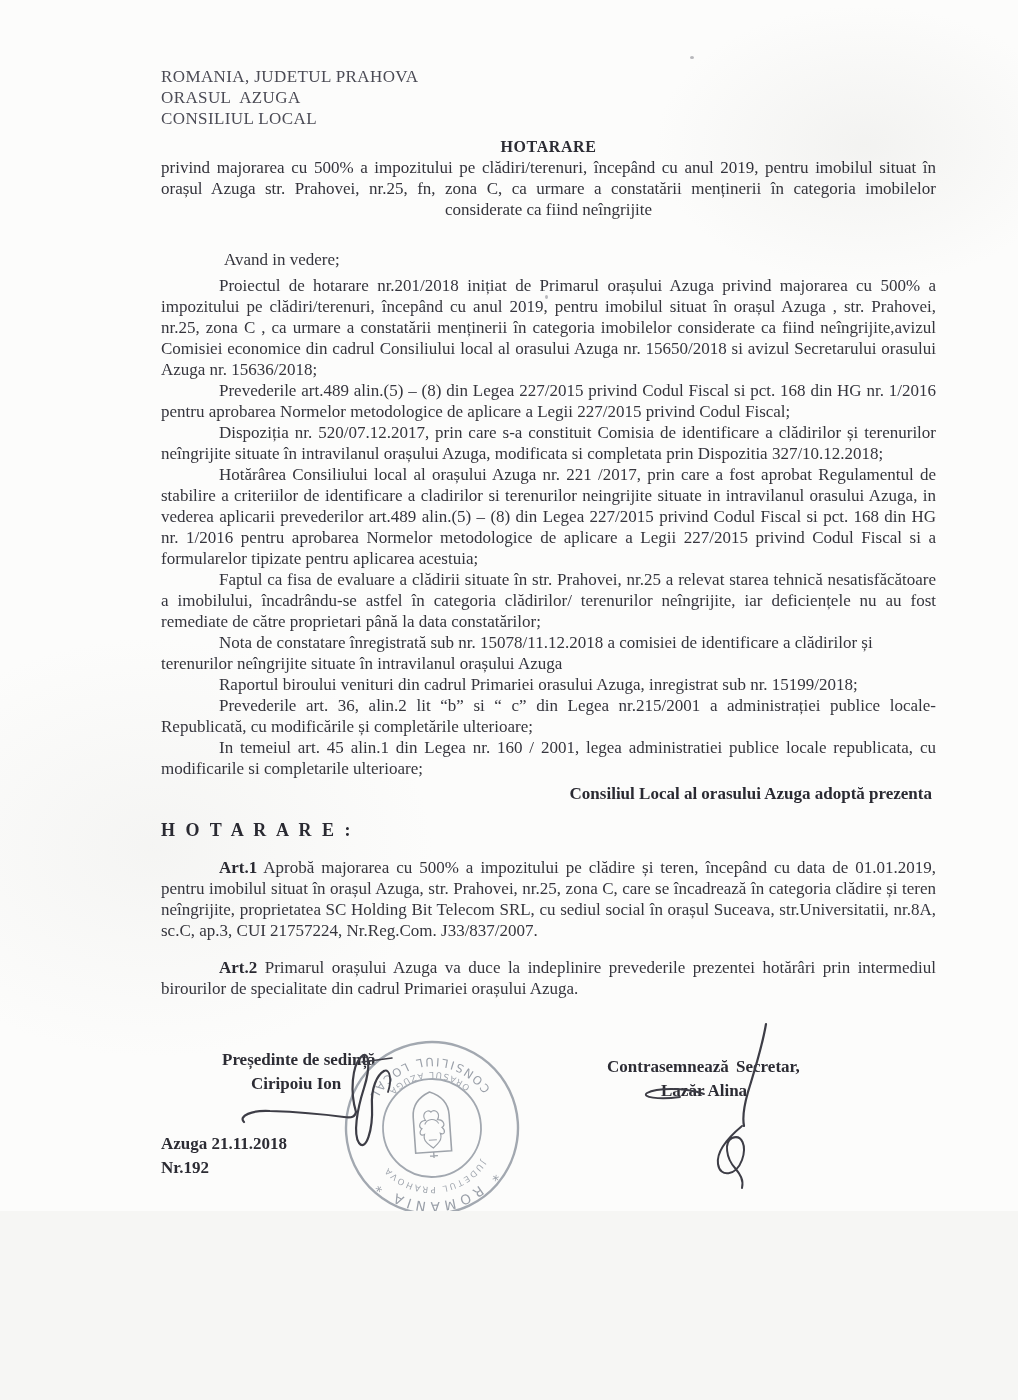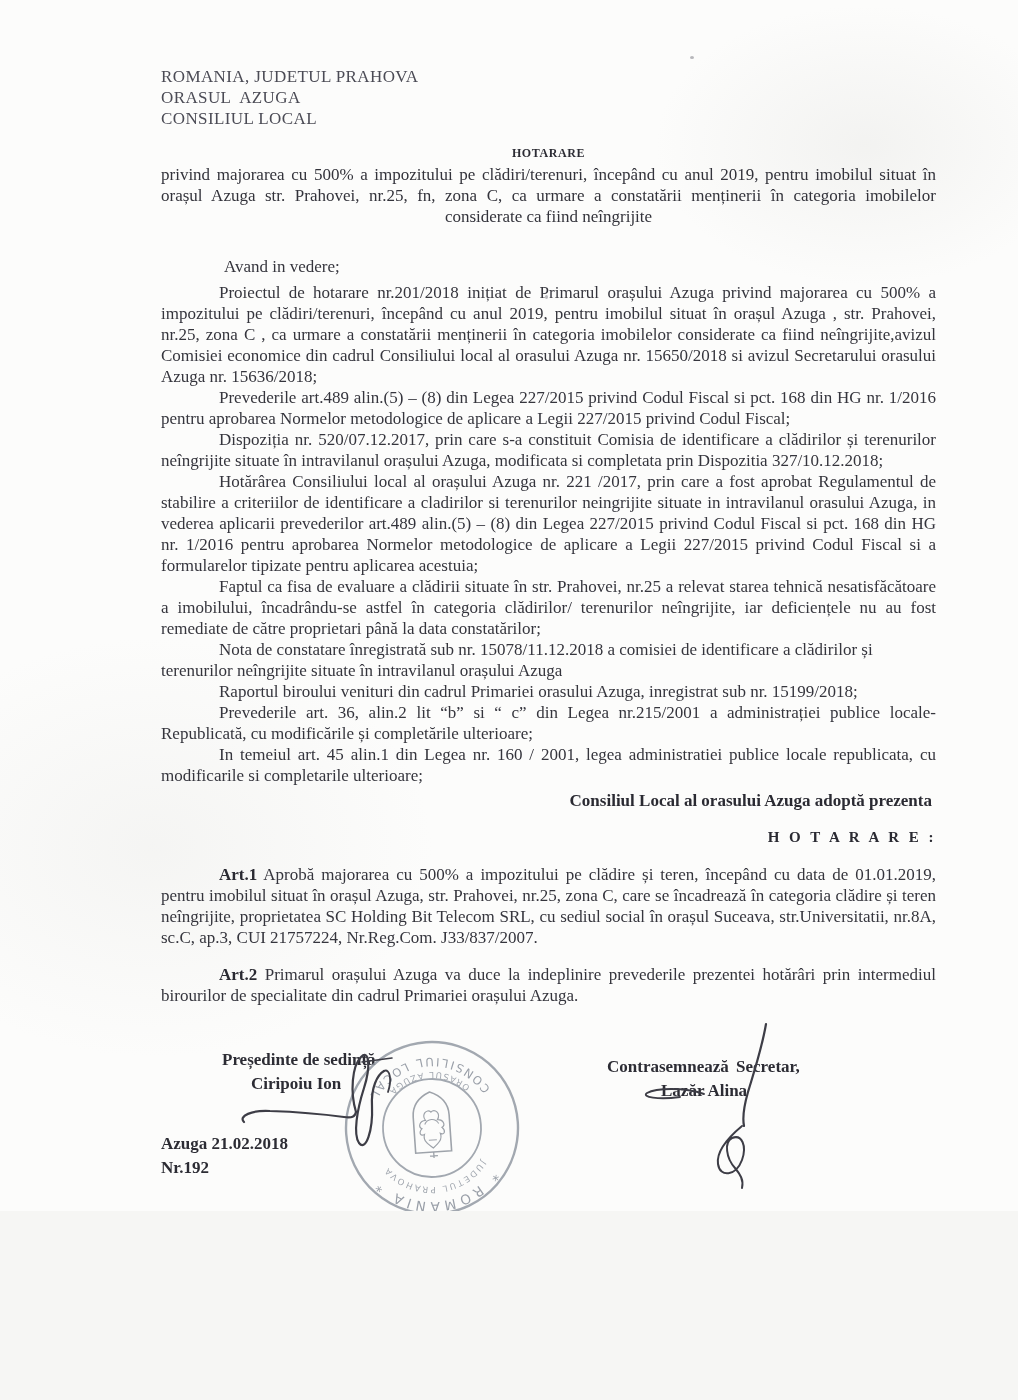--- a/index.html
+++ b/index.html
@@ -17,37 +17,37 @@
       #fcfcfb;
     overflow:hidden;
     color:#35353d;
   }
   .content{
     position:absolute;left:161px;top:66px;width:775px;
     font-size:17px;line-height:21px;
   }
   .hdr{white-space:pre;color:#4b4b55;letter-spacing:.4px;}
   .doc-title{
-    text-align:center;font-weight:bold;font-size:12px;color:#2c2c34;
-    letter-spacing:.6px;margin-top:14px;
+    text-align:center;font-weight:bold;font-size:16px;color:#2c2c34;
+    letter-spacing:.6px;margin-top:7px;
   }
   .subtitle{
     text-align:justify;text-align-last:center;color:#33333b;margin-top:0;
   }
   .preamble{margin-top:29px;}
   .par{
     margin:0;text-align:justify;text-indent:58px;
   }
   .par.ragged{text-align:left;}
   .intro{margin:5px;text-indent:58px;}
   .adopt{
     margin:4px;text-indent:58px;font-weight:bold;color:#2a2a32;text-align:right;
   }
   .decision-title{
-    text-align:right;font-weight:bold;font-size:15px;color:#2a2a32;
+    text-align:left;font-weight:bold;font-size:18px;color:#2a2a32;
     letter-spacing:2.5px;word-spacing:1px;margin:16px 0 0 0;font-family:Liberation Serif, serif;
   }
   .art{margin-top:16px;}
   .art .lead{font-weight:bold;color:#2a2a32;}
   .art1{}
   .sig-title,.sig-name{font-weight:bold;color:#2c2c34;font-size:17px;line-height:23px;}
   .sig-left-title{position:absolute;left:222px;top:1048px;}
   .sig-left-name{position:absolute;left:251px;top:1072px;}
   .sig-right-title{position:absolute;left:607px;top:1055px;word-spacing:3px;}
   .sig-right-name{position:absolute;left:661px;top:1079px;}
@@ -92,21 +92,21 @@
     <p class="par art art1"><span class="lead">Art.1</span><span> Aprobă majorarea cu 500% a impozitului pe clădire și teren, începând cu data de 01.01.2019, pentru imobilul situat în orașul Azuga, str. Prahovei, nr.25,  zona C, care se încadrează în categoria clădire și teren neîngrijite,  proprietatea SC Holding Bit Telecom SRL, cu sediul social în orașul Suceava, str.Universitatii, nr.8A, sc.C, ap.3, CUI 21757224, Nr.Reg.Com. J33/837/2007.</span></p>
 
     <p class="par art"><span class="lead">Art.2</span><span> Primarul orașului Azuga va duce la indeplinire prevederile prezentei hotărâri prin intermediul birourilor de specialitate din cadrul Primariei orașului Azuga.</span></p>
   </div>
 
   <div class="sig-title sig-left-title">Președinte de sedință</div>
   <div class="sig-name sig-left-name">Ciripoiu Ion</div>
   <div class="sig-title sig-right-title">Contrasemnează  Secretar,</div>
   <div class="sig-name sig-right-name">Lazăr Alina</div>
 
-  <div class="footer-place">Azuga 21.02.2018</div>
+  <div class="footer-place">Azuga 21.11.2018</div>
   <div class="footer-number">Nr.192</div>
 
   <svg class="stamp" width="200" height="200" viewBox="0 0 200 200">
     <g transform="rotate(176 100 100)" fill="none" stroke="#8f96a0" stroke-width="2">
       <circle cx="100" cy="100" r="86" stroke-width="2.4"></circle>
       <circle cx="100" cy="100" r="49" stroke-width="1.8"></circle>
       <defs>
         <path id="arcTopOuter" d="M 26 100 A 74 74 0 0 1 174 100"></path>
         <path id="arcBottomOuter" d="M 30 100 A 70 70 0 0 0 170 100"></path>
         <path id="arcTopInner" d="M 41 100 A 59 59 0 0 1 159 100"></path>

